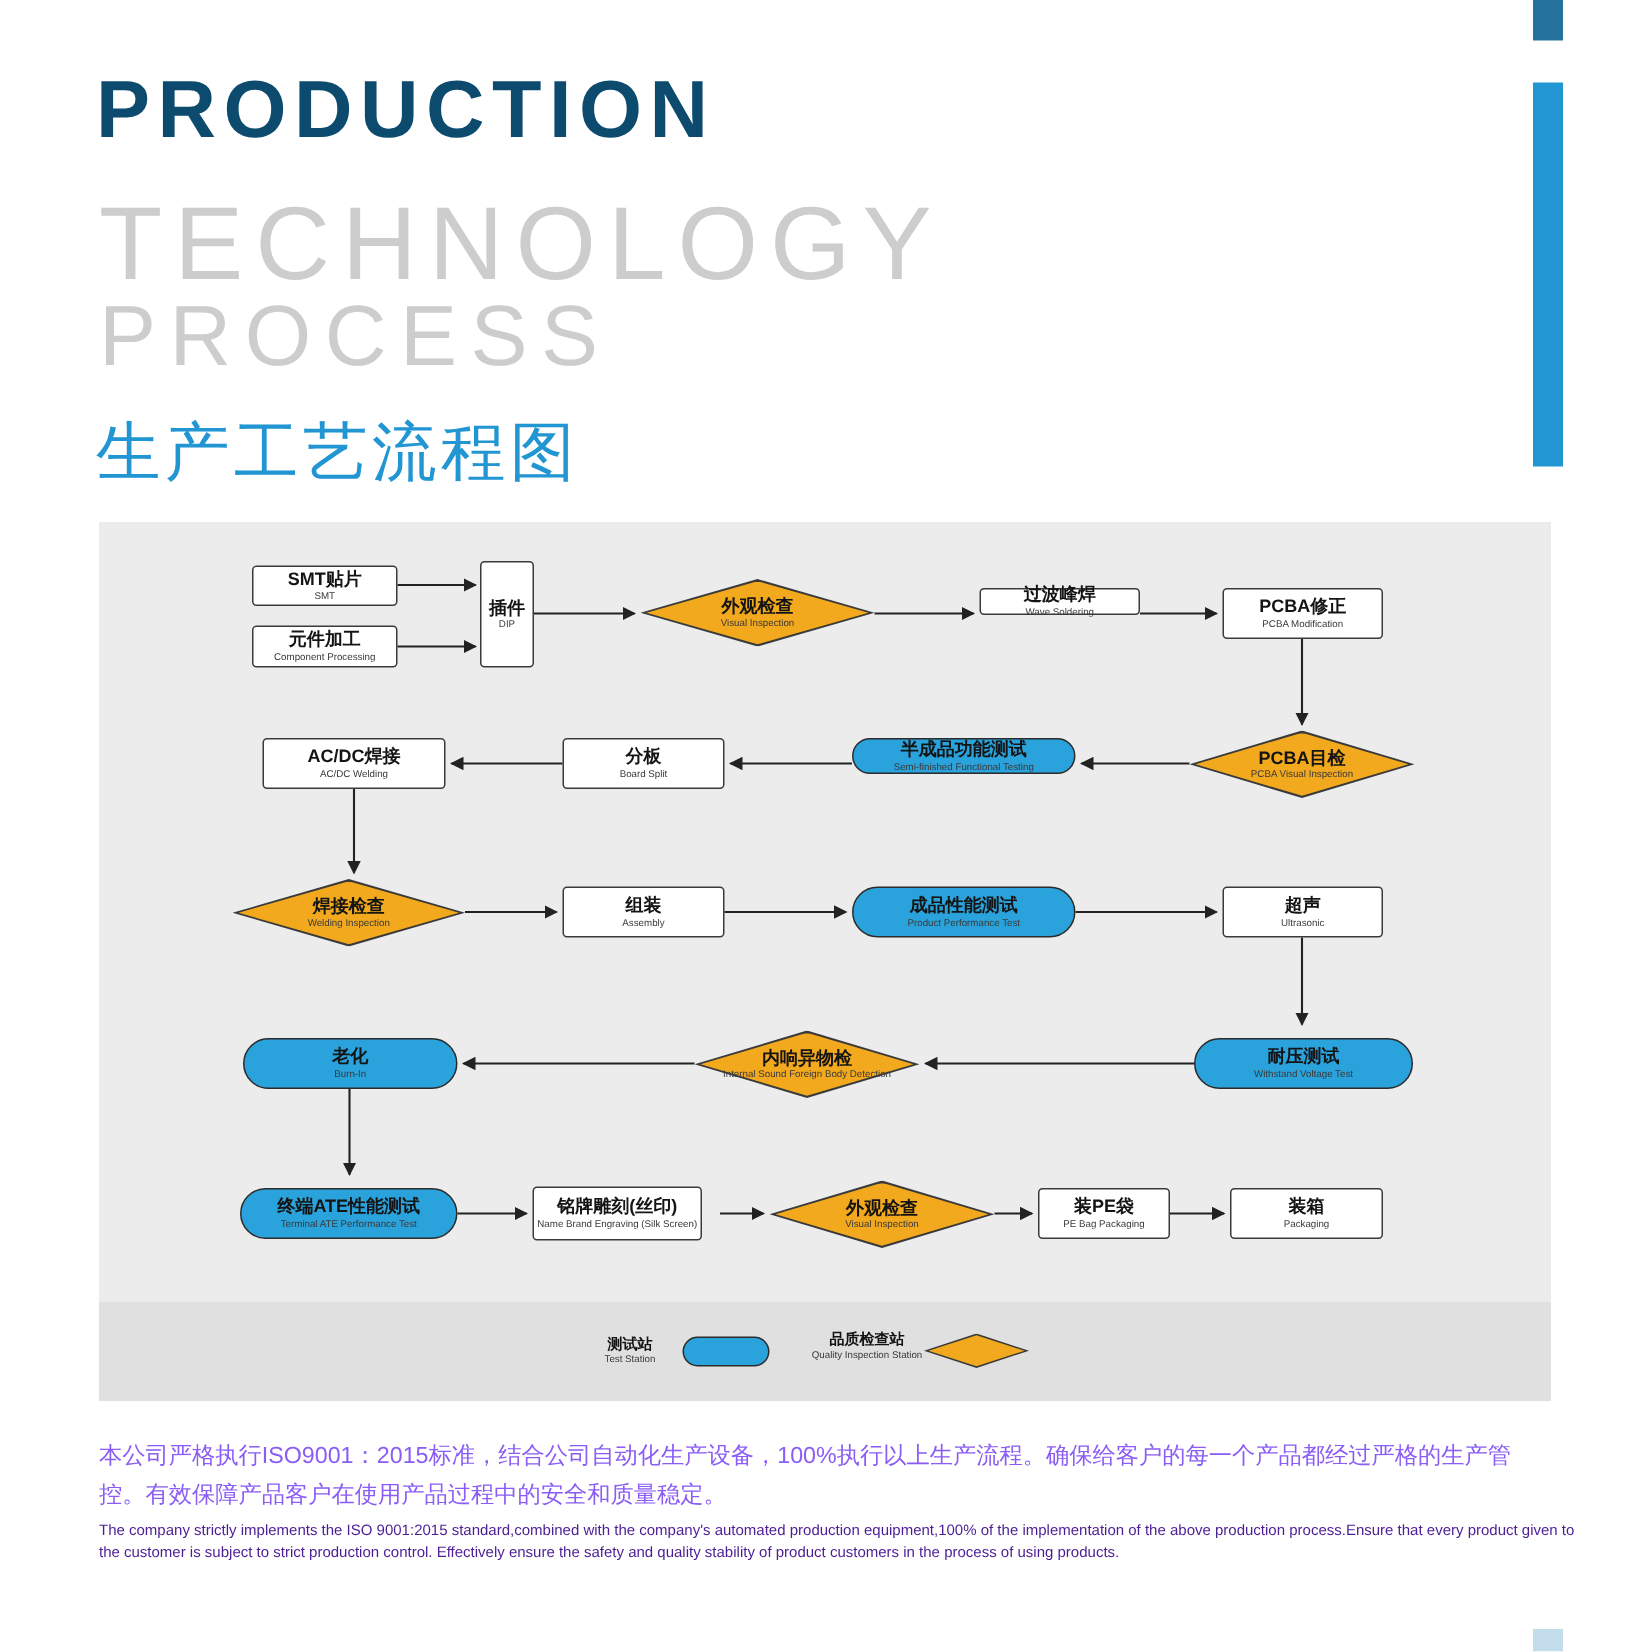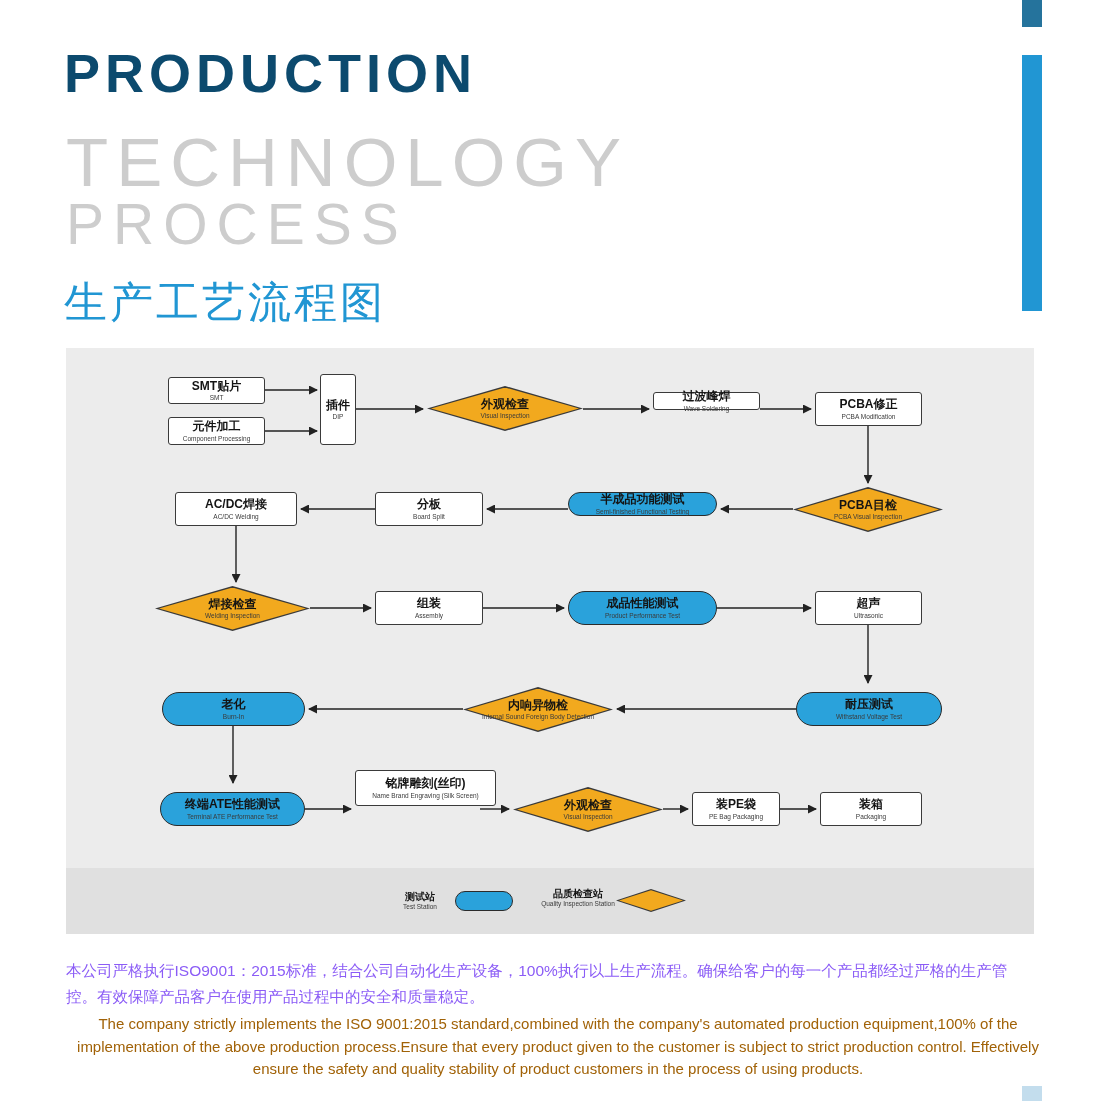--- a/index.html
+++ b/index.html
@@ -56,21 +56,21 @@
     content:""; position:absolute; inset:0; background:#3a3a3a;
     clip-path:polygon(50% 0,100% 50%,50% 100%,0 50%);
   }
   .legend-shape-diamond::after {
     content:""; position:absolute; left:3px; right:3px; top:1.2px; bottom:1.2px; background:#f2a91e;
     clip-path:polygon(50% 0,100% 50%,50% 100%,0 50%);
   }
 
   
   .footer-zh { left:66px; top:958px; width:972px; font-size:15.5px; color:#8b5cf6; line-height:1.65; }
-  .footer-en { left:66px; top:1013px; width:984px; font-size:15px; color:#a16207; line-height:1.5;text-align:center; }
+  .footer-en { left:66px; top:1013px; width:984px; font-size:10px; color:#4c1d95; line-height:1.5; }
 </style>
 </head>
 <body>
 
 <div class="abs accent-top"></div>
 <div class="abs accent-main"></div>
 <div class="abs accent-bottom"></div>
 
 <div class="abs title1">PRODUCTION</div>
 <div class="abs title2">TECHNOLOGY</div>
@@ -180,21 +180,21 @@
 </div>
 <div class="node stadium" style="left:162px;top:692px;width:143px;height:34px">
   <span class="zh">老化</span>
   <span class="en">Burn-In</span>
 </div>
 
 <div class="node stadium" style="left:160px;top:792px;width:145px;height:34px">
   <span class="zh">终端ATE性能测试</span>
   <span class="en">Terminal ATE Performance Test</span>
 </div>
-<div class="node box" style="left:355px;top:770px;width:141px;height:36px">
+<div class="node box" style="left:355px;top:791px;width:113px;height:36px">
   <span class="zh">铭牌雕刻(丝印)</span>
   <span class="en">Name Brand Engraving (Silk Screen)</span>
 </div>
 <div class="node diamond" style="left:513px;top:787px;width:150px;height:45px">
   <span class="zh">外观检查</span>
   <span class="en">Visual Inspection</span>
 </div>
 <div class="node box" style="left:692px;top:792px;width:88px;height:34px">
   <span class="zh">装PE袋</span>
   <span class="en">PE Bag Packaging</span>

